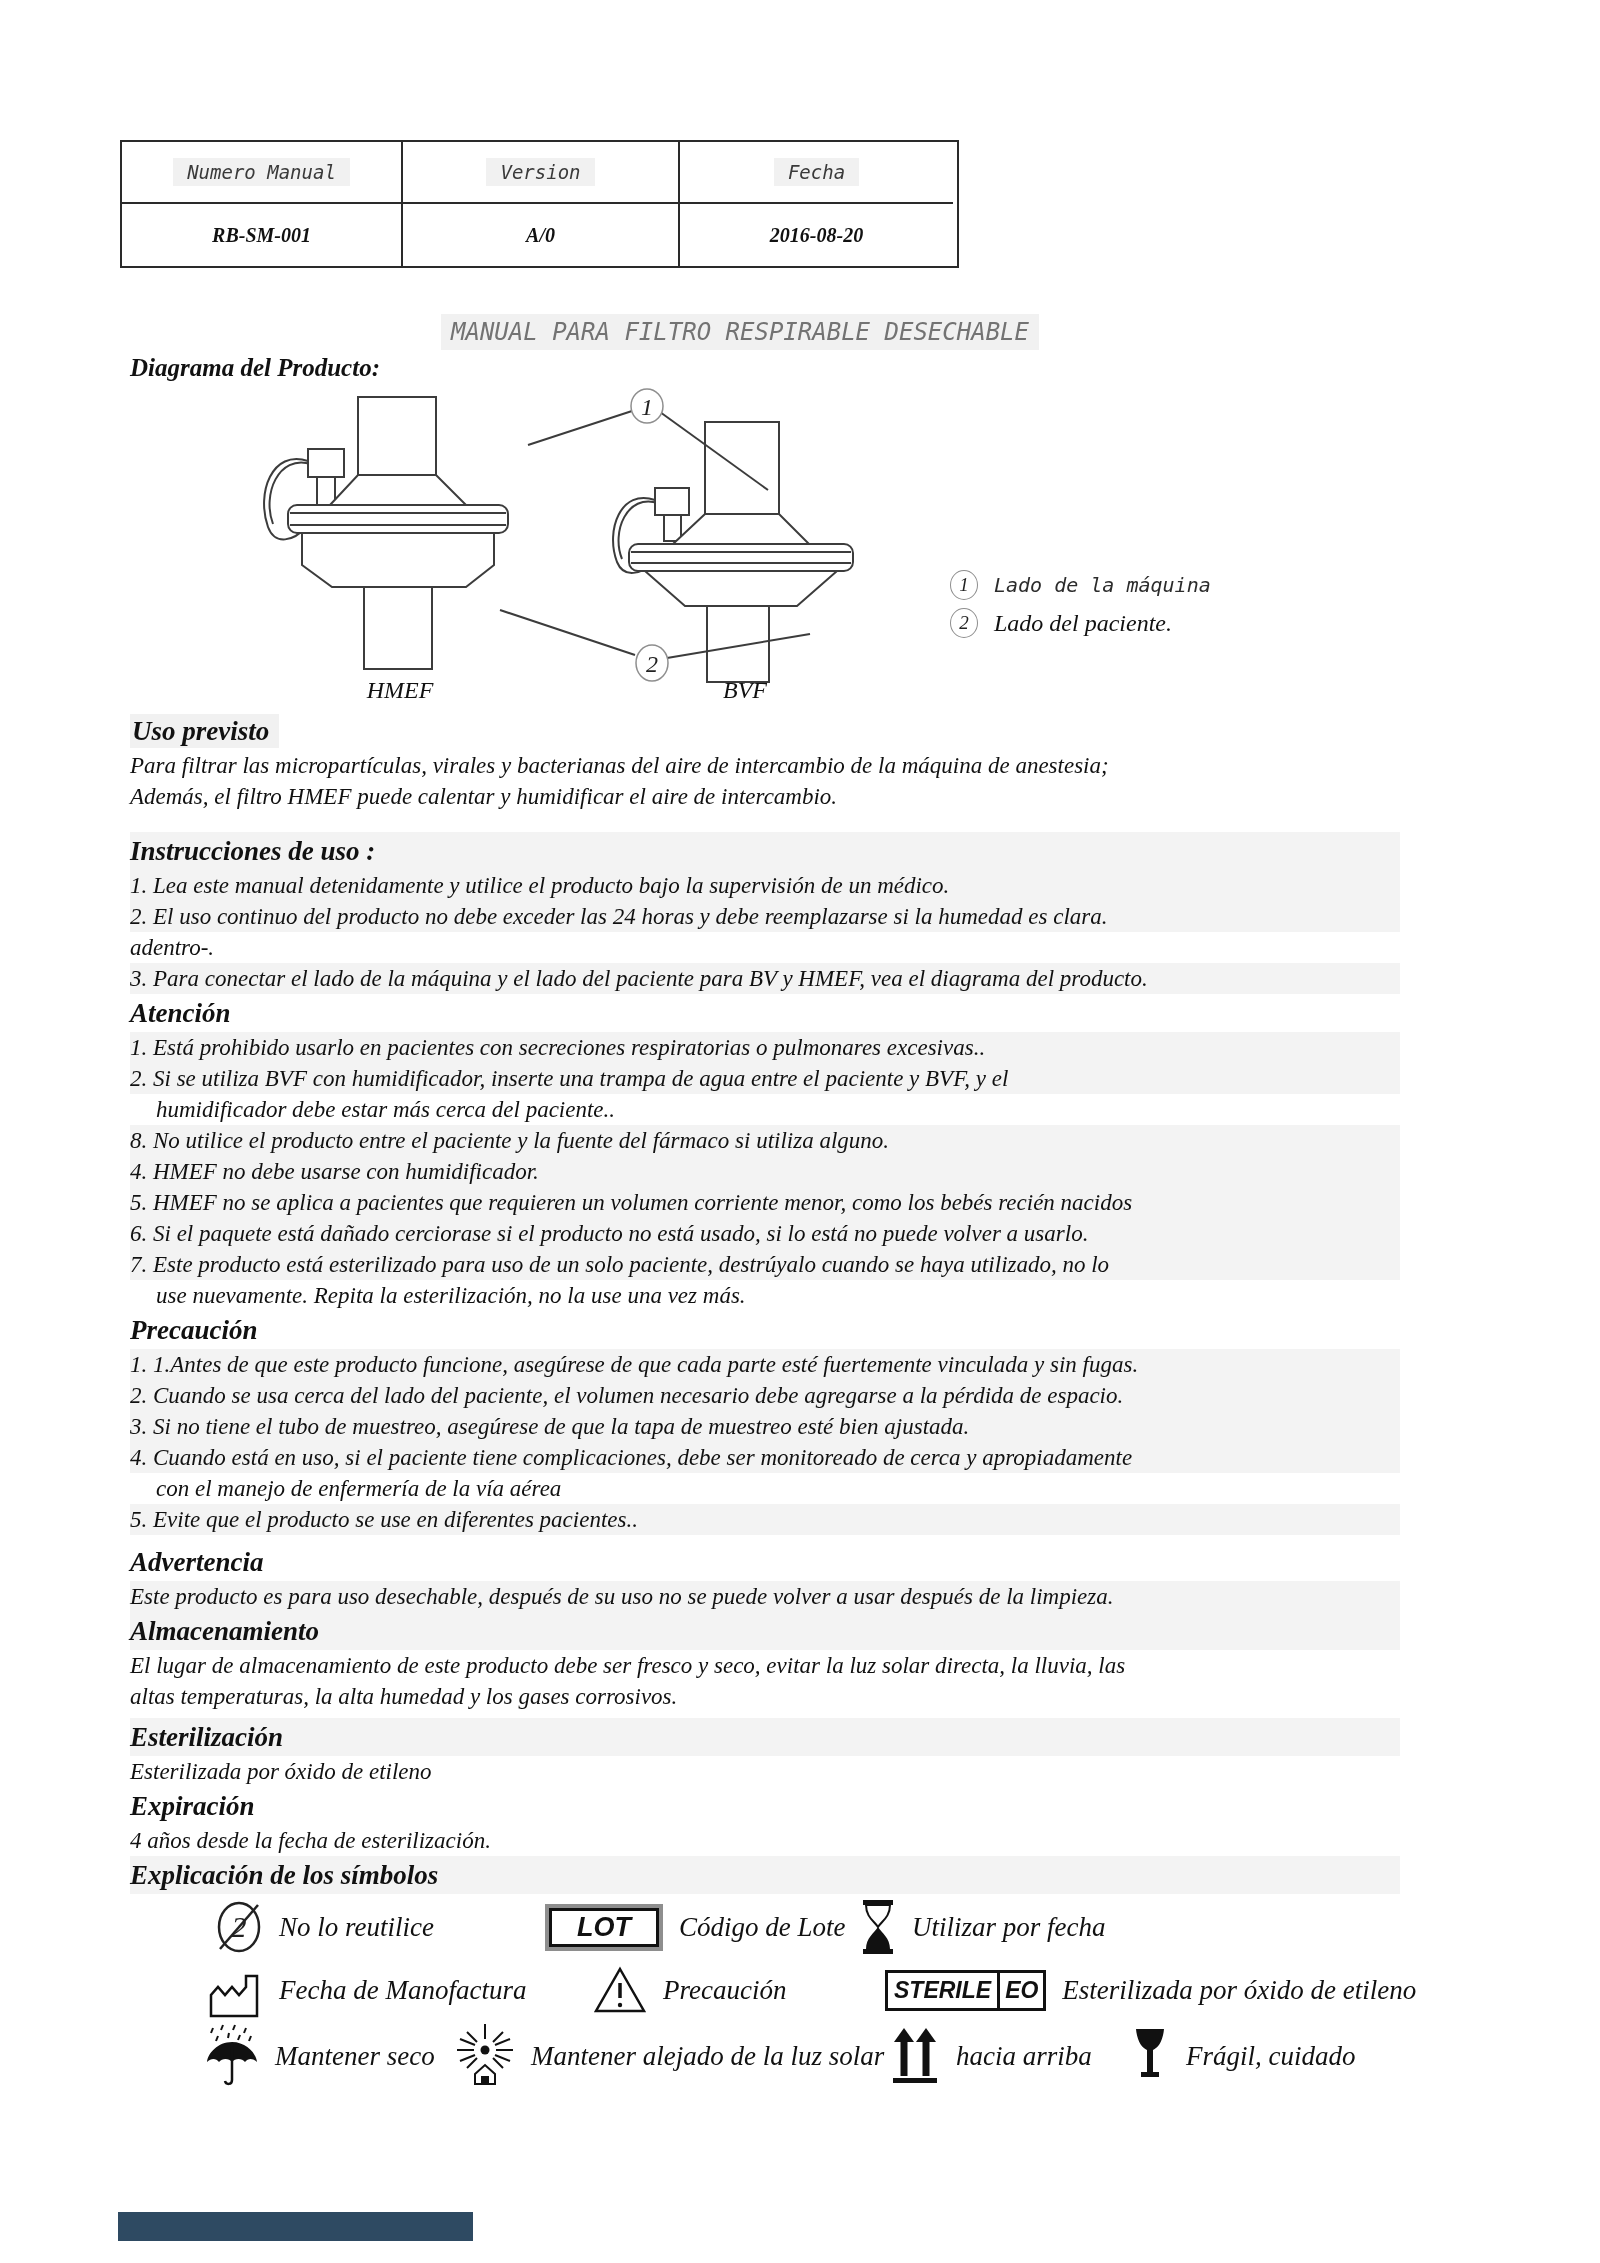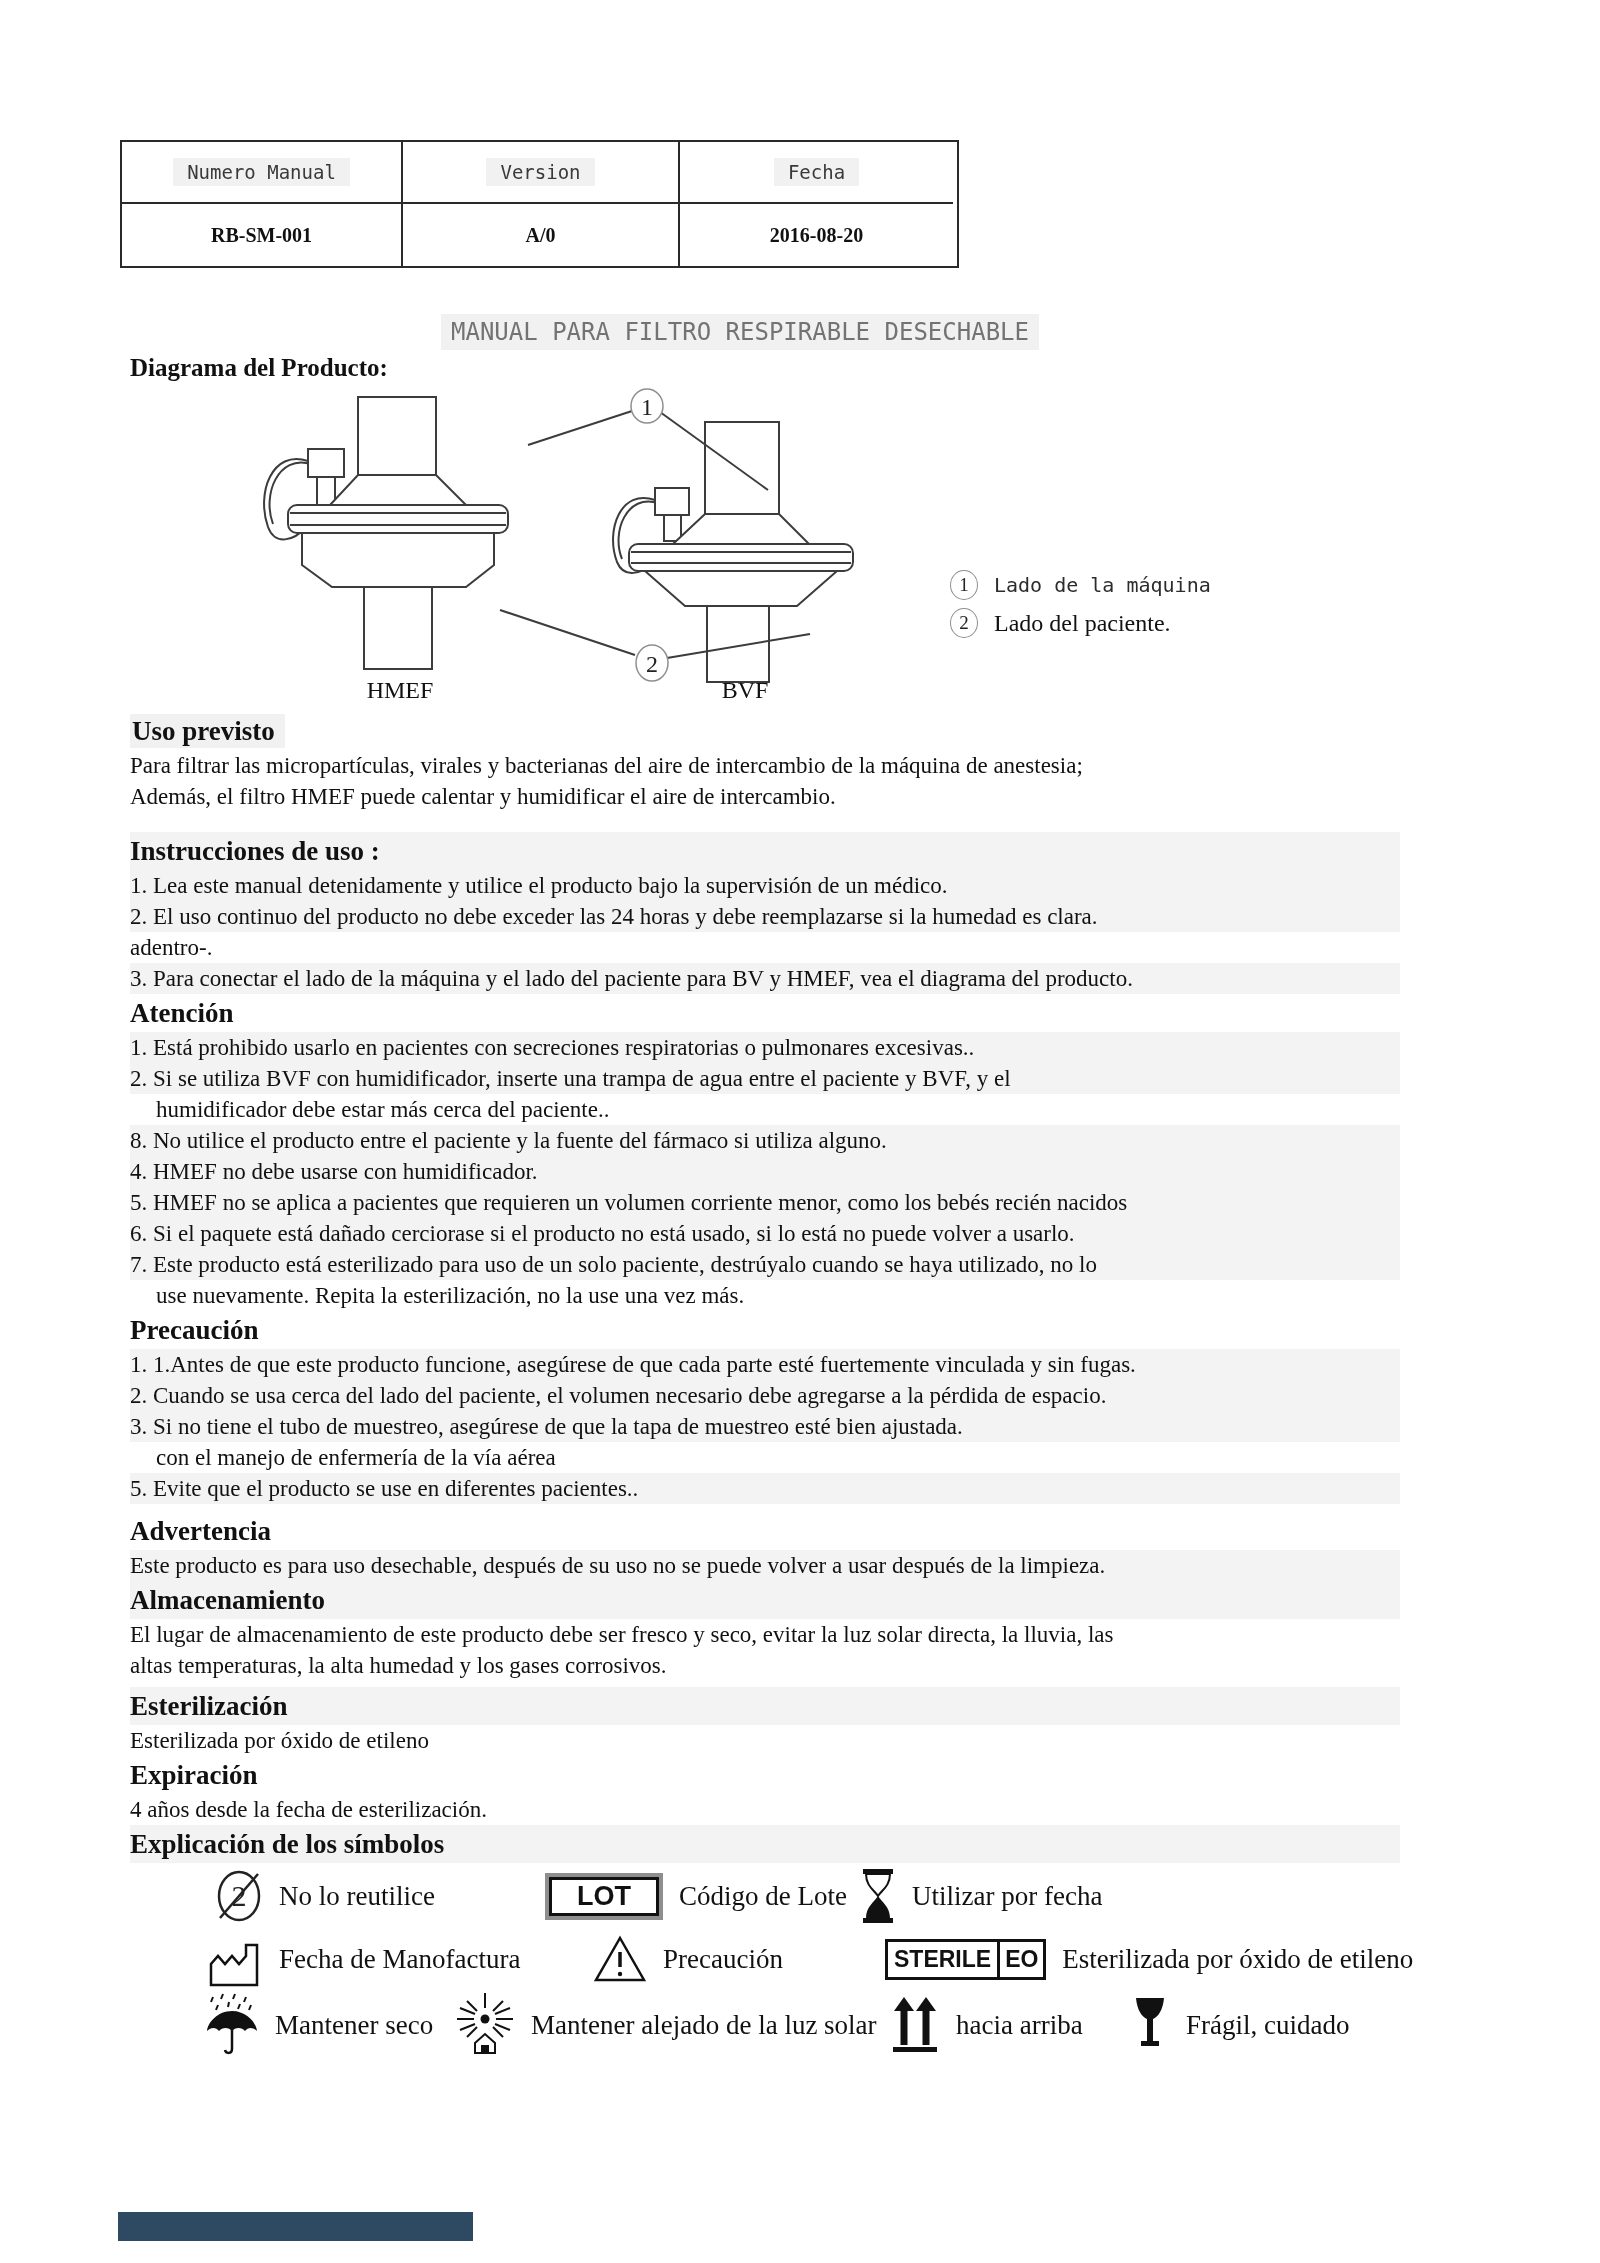--- a/index.html
+++ b/index.html
@@ -1,18 +1,18 @@
 <!DOCTYPE html>
 <html><head>
 <meta charset="utf-8">
 <style>
   html,body{margin:0;padding:0;}
   .page{position:relative;width:1600px;height:2263px;background:#ffffff;overflow:hidden;
         font-family:"Liberation Serif", serif;color:#111;}
-  .content{position:absolute;left:120px;top:0;width:1380px;}
+  .content{position:absolute;left:120px;top:0;width:1380px;font-style:italic;}
 
   
   .doc-table{margin-top:140px;width:835px;border:2px solid #2a2a2a;display:grid;
              grid-template-columns:281px 277px 273px;}
   .doc-table .cell{box-sizing:border-box;display:flex;align-items:center;justify-content:center;}
   .doc-table .th{height:62px;border-bottom:2px solid #2a2a2a;
                  font-family:"DejaVu Sans Mono", monospace;font-size:19px;color:#3a3a3a;}
   .doc-table .td{height:62px;font-weight:bold;font-size:20px;}
   .doc-table .c1,.doc-table .c2{border-right:2px solid #2a2a2a;}
   .hl-inline{background:#f1f1f1;padding:3px 14px;}
@@ -179,20 +179,21 @@
       <div class="line hl">4. HMEF no debe usarse con humidificador.</div>
       <div class="line hl">5. HMEF no se aplica a pacientes que requieren un volumen corriente menor, como los bebés recién nacidos</div>
       <div class="line hl">6. Si el paquete está dañado cerciorase si el producto no está usado, si lo está no puede volver a usarlo.</div>
       <div class="line hl">7. Este producto está esterilizado para uso de un solo paciente, destrúyalo cuando se haya utilizado, no lo</div>
       <div class="line cont">use nuevamente.  Repita la esterilización, no la use una vez más.</div>
 
       <div class="sec-heading">Precaución</div>
       <div class="line hl">1. 1.Antes de que este producto funcione, asegúrese de que cada parte esté fuertemente vinculada y sin fugas.</div>
       <div class="line hl">2. Cuando se usa cerca del lado del paciente, el volumen necesario debe agregarse a la pérdida de espacio.</div>
       <div class="line hl">3. Si no tiene el tubo de muestreo, asegúrese de que la tapa de muestreo esté bien ajustada.</div>
+      <div class="line hl">4. Cuando está en uso, si el paciente tiene complicaciones, debe ser monitoreado de cerca y apropiadamente</div>
       <div class="line cont">con el manejo de enfermería de la vía aérea</div>
       <div class="line hl">5. Evite que el producto se use en diferentes pacientes..</div>
 
       <div class="sec-heading mt8">Advertencia</div>
       <div class="line hl">Este producto es para uso desechable, después de su uso no se puede volver a usar después de la limpieza.</div>
 
       <div class="sec-heading band">Almacenamiento</div>
       <div class="line">El lugar de almacenamiento de este producto debe ser fresco y seco, evitar la luz solar directa, la lluvia, las</div>
       <div class="line">altas temperaturas, la alta humedad y los gases corrosivos.</div>
 

